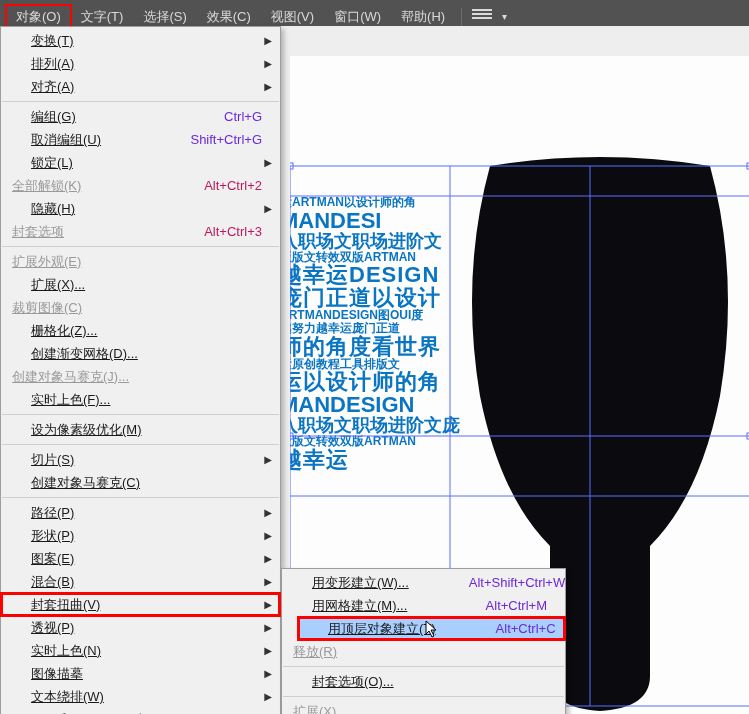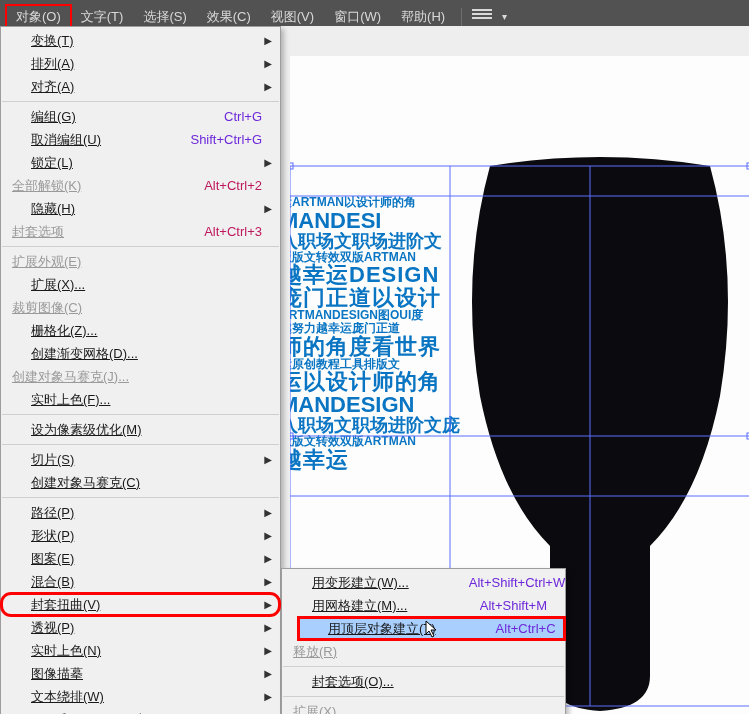--- a/index.html
+++ b/index.html
@@ -94,21 +94,20 @@
     position: absolute; right: 8px; font-size: 10px; color: #333;
   }
   .menu hr {
     border: none; border-top: 1px solid #cfcfcf;
     margin: 3px 1px;
   }
   .menu .row.highlight-red {
     outline: 3px solid #ff0000;
     outline-offset: -2px;
     z-index: 2;
-    border-radius: 10px;
   }
   .menu .row.highlight-sel {
     background: #a9cfff;
     outline: 3px solid #ff0000;
     outline-offset: -2px;
     margin-left: 16px;
   }
 
   #menu-main { top: 26px; left: 0; width: 281px; }
   #menu-sub  { top: 568px; left: 281px; width: 285px; }
@@ -292,21 +291,21 @@
     </div>
   </div>
 
 <div class="menu" id="menu-sub">
     <div class="row">
       <span class="label">用变形建立(W)...</span>
       <span class="shortcut">Alt+Shift+Ctrl+W</span>
     </div>
     <div class="row">
       <span class="label">用网格建立(M)...</span>
-      <span class="shortcut">Alt+Shift+M</span>
+      <span class="shortcut">Alt+Ctrl+M</span>
     </div>
     <div class="row highlight-sel">
       <span class="label">用顶层对象建立(T)</span>
       <span class="shortcut">Alt+Ctrl+C</span>
     </div>
     <div class="row disabled">
       <span class="label">释放(R)</span>
     </div>
     <hr>
     <div class="row">

